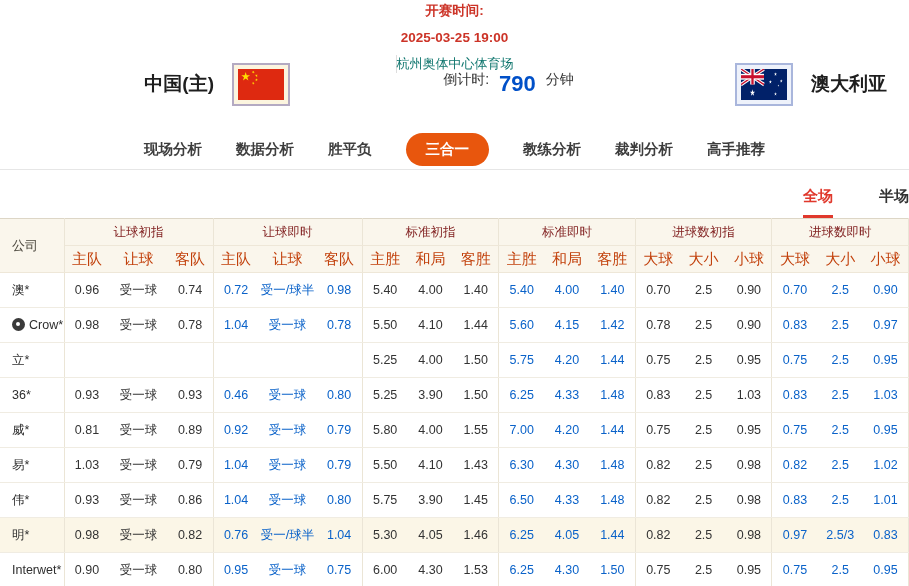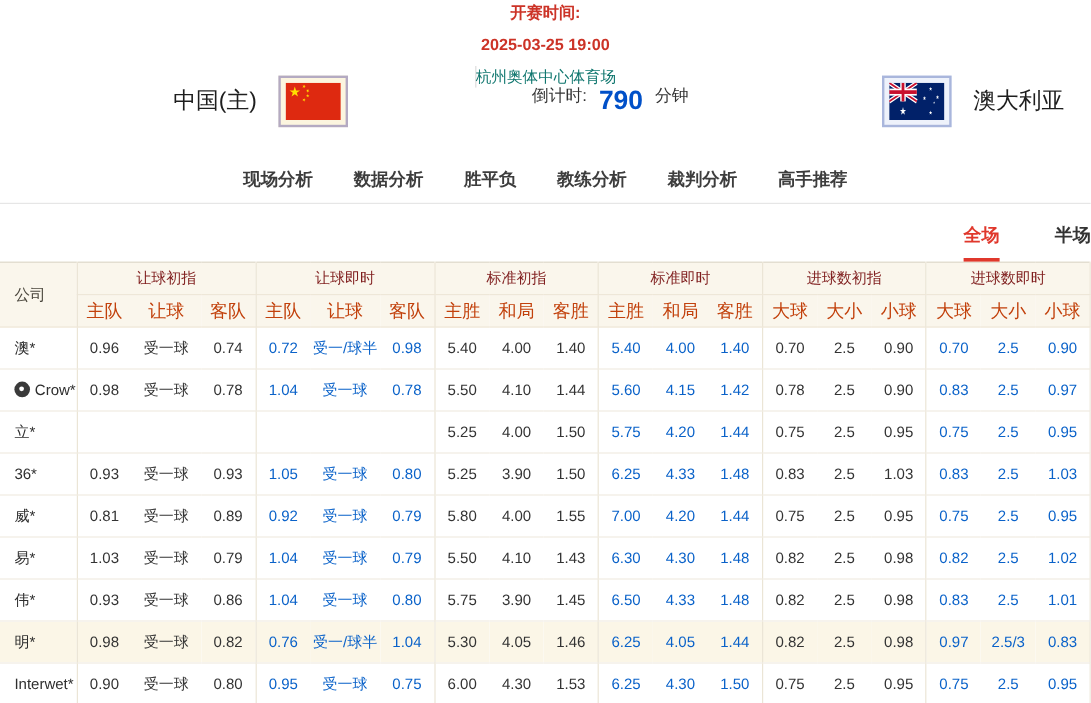--- a/index.html
+++ b/index.html
@@ -12,21 +12,21 @@
   .badge { background:#e9f6df; color:#55a636; border:1px solid #bfe3a8;
     padding:2px 9px; font-size:12px; border-radius:2px; }
   .kick-label, .kick-time { color:#cc3327; font-weight:bold; font-size:13.5px; }
   .venue { color:#0f766e; border-left:1px solid #ddd; }
 
   
   .match-row { height:96px; display:flex; align-items:center; }
   .team-sec { display:flex; align-items:center; gap:18px; }
   .home-sec { width:310px; justify-content:flex-end; padding-right:20px; }
   .away-sec { width:202px; justify-content:flex-start; padding-left:28px; }
-  .team-name { font-size:19px; font-weight:normal; color:#1e1e1e; white-space:nowrap; }
+  .team-name { font-size:19px; font-weight:bold; color:#1e1e1e; white-space:nowrap; }
   .flag-box { display:inline-flex; padding:4px; background:#fcf5df; border:2px solid #b4aac2; }
   .flag-box.away-box { background:#eef2fb; border-color:#a9b6dc; }
   .countdown { flex:1; display:flex; align-items:flex-start; justify-content:center;
     gap:7px; font-size:14px; color:#333; }
   .cd-num { font-size:22px; font-weight:bold; color:#0050c8; padding:0 3px; }
 
   
   .nav { height:38px; display:flex; align-items:center; justify-content:center;
     gap:34px; border-bottom:1px solid #e6e6e6; padding-bottom:2px;text-align:center; }
   .nav-tab { font-size:14.5px; font-weight:bold; color:#3d3d3d; cursor:pointer; white-space:nowrap; }
@@ -117,20 +117,21 @@
         </svg>
       </span>
       <span class="team-name">澳大利亚</span>
     </div>
   </div>
 
   <div class="nav">
       <div class="nav-tab">现场分析</div>
       <div class="nav-tab">数据分析</div>
       <div class="nav-tab">胜平负</div>
+      <div class="nav-tab active">三合一</div>
       <div class="nav-tab">教练分析</div>
       <div class="nav-tab">裁判分析</div>
       <div class="nav-tab">高手推荐</div>
     </div>
 
   <div class="subtabs">
       <div class="sub-tab active">全场</div>
       <div class="sub-tab">半场</div>
     </div>
 
@@ -249,21 +250,21 @@
           <td class="gb">0.95</td>
           <td class="live">0.75</td>
           <td class="live">2.5</td>
           <td class="live gb">0.95</td>
         </tr>
         <tr>
           <td class="company gb"><span>36*</span></td>
           <td>0.93</td>
           <td>受一球</td>
           <td class="gb">0.93</td>
-          <td class="live">1.05</td>
+          <td class="live">0.46</td>
           <td class="live">受一球</td>
           <td class="live gb">0.80</td>
           <td>5.25</td>
           <td>3.90</td>
           <td class="gb">1.50</td>
           <td class="live">6.25</td>
           <td class="live">4.33</td>
           <td class="live gb">1.48</td>
           <td>0.83</td>
           <td>2.5</td>

